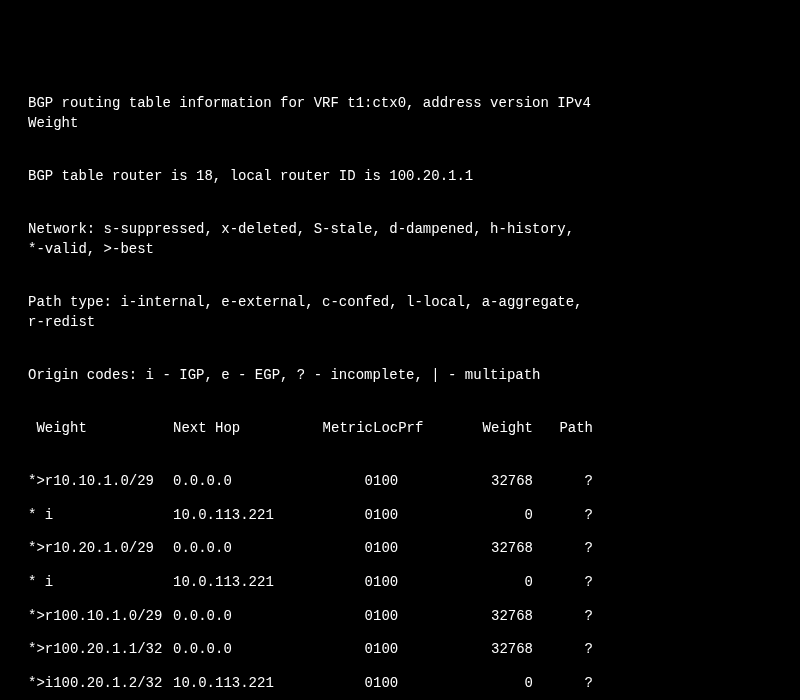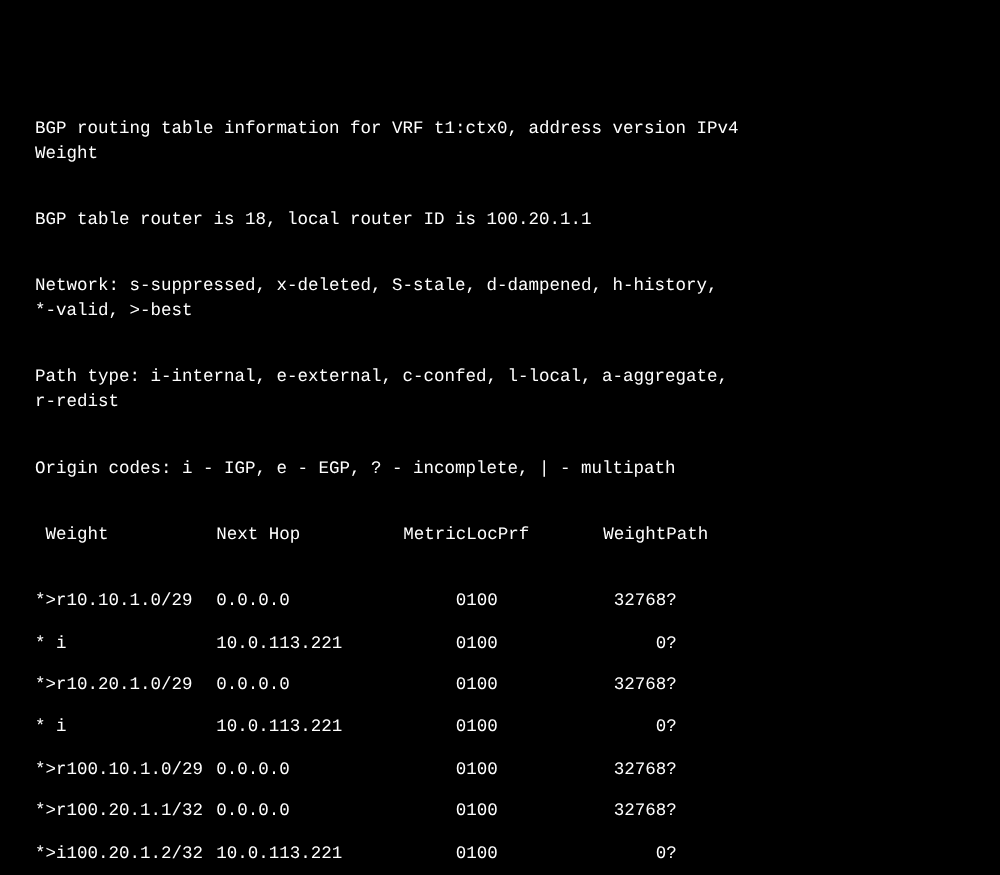--- a/index.html
+++ b/index.html
@@ -22,21 +22,21 @@
       margin-bottom: 14px;
     }
     .row {
       margin-bottom: 14px;
     }
     .col-network { display: inline-block; width: 145px; }
     .col-nexthop { display: inline-block; width: 130px; font-family: Liberation Mono, monospace; }
     .col-metric  { display: inline-block; width: 70px; text-align: right; }
     .col-locprf  { display: inline-block; width: 75px; text-align: left; }
     .col-weight  { display: inline-block; width: 85px; text-align: right; }
-    .col-path    { display: inline-block; width: 60px; text-align: left; }
+    .col-path    { display: inline-block; width: 60px; text-align: right; }
   </style>
 </head>
 <body>
 
 
 
 <div class="header-block"><span>BGP routing table information for VRF t1:ctx0, address version IPv4</span>
 <span>Weight</span></div>
 <div class="header-block">BGP table router is 18, local router ID is 100.20.1.1</div>
 <div class="header-block"><span>Network: s-suppressed, x-deleted, S-stale, d-dampened, h-history,</span>

